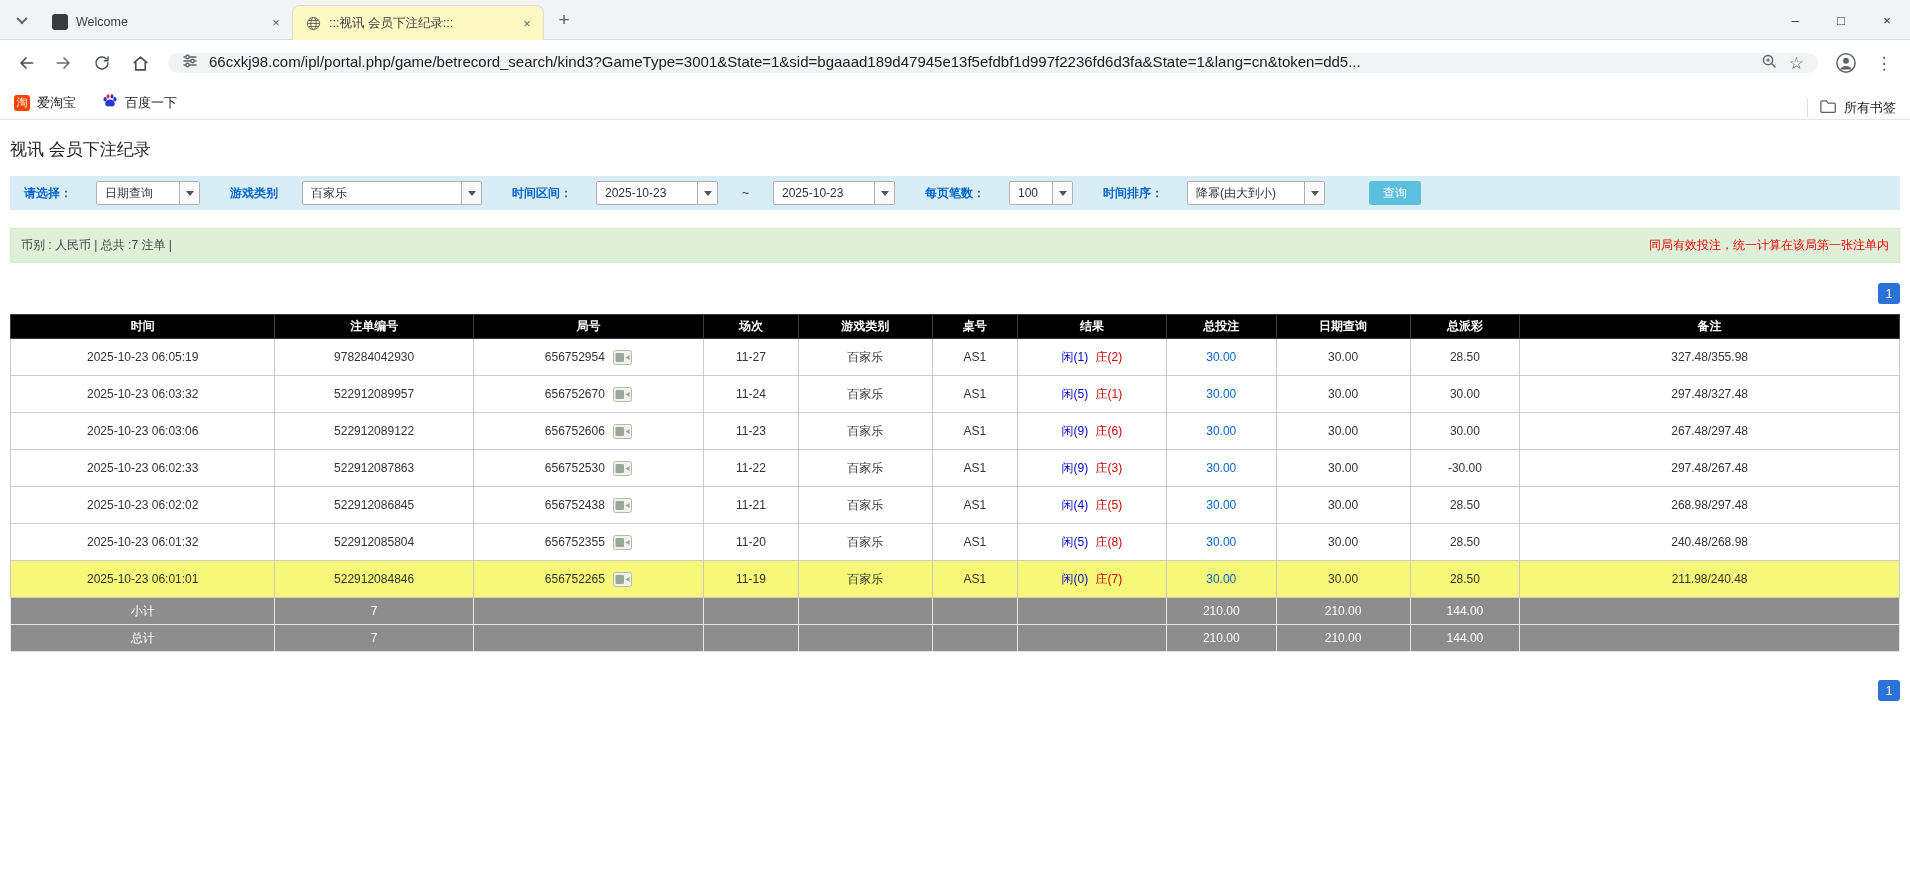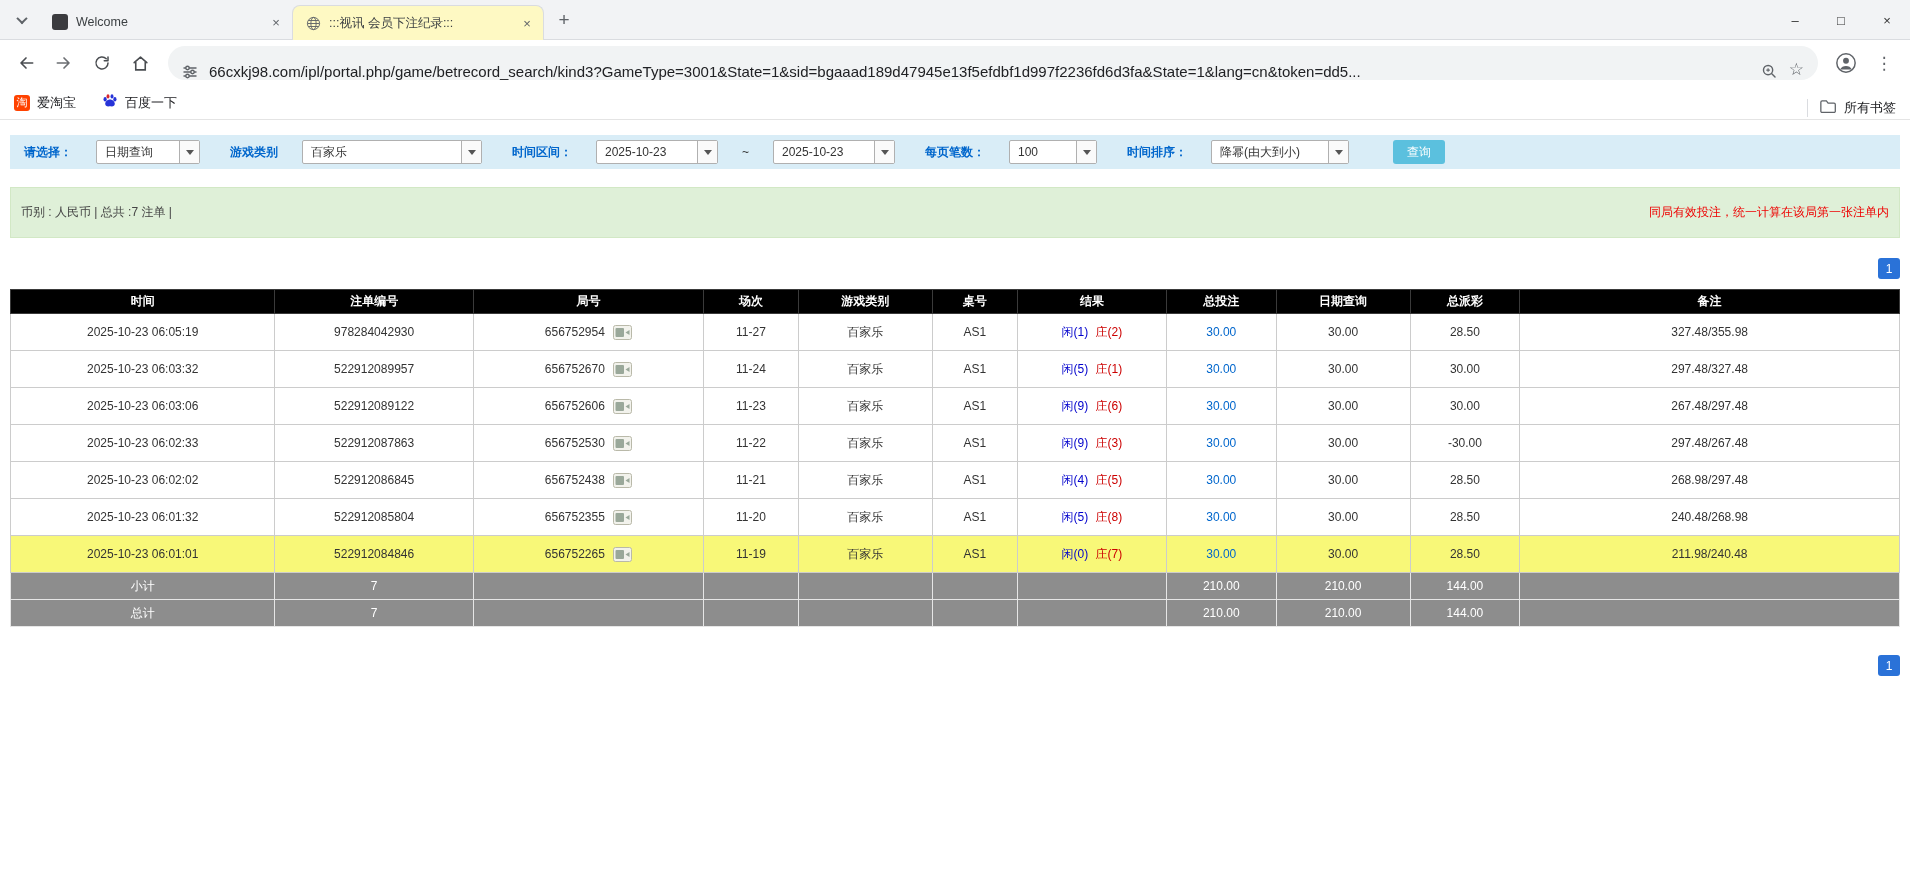--- a/index.html
+++ b/index.html
@@ -16,21 +16,21 @@
   .tab-title { flex:1; white-space:nowrap; overflow:hidden; text-overflow:ellipsis; }
   .tab-close { width:16px; height:16px; border-radius:50%; display:flex; align-items:center; justify-content:center; font-size:13px; color:#5f6368; cursor:pointer; flex:none; }
   .favicon { width:16px; height:16px; flex:none; display:flex; align-items:center; justify-content:center; }
   .favicon-dark { background:#3b3b3f; border-radius:3px; }
   .newtab-btn { align-self:center; width:28px; height:28px; margin-left:6px; border:none; background:transparent; font-size:19px; color:#5f6368; cursor:pointer; }
   .win-controls { position:absolute; right:0; top:0; height:40px; display:flex; align-items:stretch; z-index:5; }
   .win-btn { width:46px; border:none; background:transparent; font-size:13px; color:#333; cursor:pointer; display:flex; align-items:center; justify-content:center; }
 
   .toolbar { height:46px; background:#fff; display:flex; align-items:center; padding:0 10px; gap:6px; }
   .nav-btn { width:32px; height:32px; border:none; background:transparent; border-radius:50%; display:flex; align-items:center; justify-content:center; cursor:pointer; flex:none; }
-  .omnibox { flex:1; height:34px; background:#f1f3f4; border-radius:17px; display:flex; align-items:flex-end; gap:11px; padding:0 14px; margin:0 6px; min-width:0; }
+  .omnibox { flex:1; height:20px; background:#f1f3f4; border-radius:17px; display:flex; align-items:flex-start; gap:11px; padding:0 14px; margin:0 6px; min-width:0; }
   .url-text { flex:1; font-size:15px; color:#202124; white-space:nowrap; overflow:hidden; }
   .omni-icon { flex:none; display:flex; align-items:center; justify-content:center; cursor:pointer; }
   .star-glyph { font-size:17px; color:#5f6368; }
   .avatar-btn, .menu-btn { width:32px; height:32px; border:none; background:transparent; display:flex; align-items:center; justify-content:center; cursor:pointer; flex:none; }
   .menu-glyph { font-size:17px; color:#5f6368; }
 
   .bookmarks { height:34px; background:#fff; border-bottom:1px solid #e4e4e4; display:flex; align-items:center; padding:0 14px; gap:26px; font-size:13px; color:#202124; }
   .bm-item { display:flex; align-items:center; gap:7px; cursor:pointer; white-space:nowrap; }
   .bm-right { margin-left:auto; display:flex; align-items:center; gap:12px;margin-top:10px; }
   .bm-divider { width:1px; height:18px; background:#dadce0; }
@@ -42,21 +42,21 @@
 
   .filterbar { margin-top:15px; background:#d9edf7; padding:5px 8px; display:flex; align-items:center; gap:24px; font-size:12px; }
   .f-label { color:#0066cc; font-weight:bold; white-space:nowrap; margin-left:6px; }
   .combo { display:flex; align-items:stretch; height:24px; background:#fff; border:1px solid #b0b0b0; border-radius:2px; cursor:pointer; flex:none; }
   .combo-val { display:flex; align-items:center; padding:0 8px; color:#333; flex:1; white-space:nowrap; overflow:hidden; }
   .combo-arrow { width:20px; border-left:1px solid #b0b0b0; display:flex; align-items:center; justify-content:center; background:#fafafa; }
   .tri-down { width:0; height:0; border-left:4px solid transparent; border-right:4px solid transparent; border-top:5px solid #555; }
   .tilde { color:#333; }
   .search-btn { height:24px; padding:0 14px; margin-left:20px; border:none; border-radius:3px; background:#5bc0de; color:#fff; font-size:12px; cursor:pointer; }
 
-  .summary { margin-top:18px; background:#dff0d8; border:1px solid #d2e8c5; padding:16px 10px; display:flex; justify-content:space-between; align-items:center; font-size:12px; color:#444; }
+  .summary { margin-top:18px; background:#dff0d8; border:1px solid #d2e8c5; padding:8px 10px; display:flex; justify-content:space-between; align-items:center; font-size:12px; color:#444; }
   .summary-right { color:#ee0000; }
 
   .pager { display:flex; justify-content:flex-end; margin-top:20px; }
   .pager.bottom { margin-top:28px; }
   .page-btn { min-width:22px; height:21px; padding:0 5px; background:#2a72d8; color:#fff; font-size:12px; display:flex; align-items:center; justify-content:center; border-radius:3px; cursor:pointer; }
 
   table.bet-table { width:100%; margin-top:10px; border-collapse:collapse; table-layout:fixed; font-size:12px; text-align:center; }
   .bet-table thead th { background:#000; color:#fff; font-weight:bold; height:24px; border:1px solid #3a3a3a; }
   .bet-table tbody td { background:#fff; color:#333; height:37px; border:1px solid #ccc; overflow:hidden; }
   .bet-table tr.highlighted td { background:#f8f878; }
@@ -189,20 +189,21 @@
         <svg width="17" height="15" viewBox="0 0 20 17">
             <path d="M1 3.5A1.5 1.5 0 0 1 2.5 2h5l2 2.5h7A1.5 1.5 0 0 1 18 6v8a1.5 1.5 0 0 1-1.5 1.5h-14A1.5 1.5 0 0 1 1 14z" fill="none" stroke="#5f6368" stroke-width="1.5"></path>
           </svg>
       </span>
       <span>所有书签</span>
     </div>
   </div>
 </div>
 
 <div class="content">
+  <h1 class="page-title">视讯 会员下注纪录</h1>
 
   <div class="filterbar">
     <span class="f-label">请选择：</span>
     <div class="combo" style="width:104px">
       <span class="combo-val">日期查询</span>
       <span class="combo-arrow">
           <span class="tri-down"></span>
         </span>
     </div>
 
@@ -223,21 +224,21 @@
     </div>
     <span class="tilde">~</span>
     <div class="combo" style="width:122px">
       <span class="combo-val">2025-10-23</span>
       <span class="combo-arrow">
           <span class="tri-down"></span>
         </span>
     </div>
 
     <span class="f-label">每页笔数：</span>
-    <div class="combo" style="width:88px">
+    <div class="combo" style="width:64px">
       <span class="combo-val">100</span>
       <span class="combo-arrow">
           <span class="tri-down"></span>
         </span>
     </div>
 
     <span class="f-label">时间排序：</span>
     <div class="combo" style="width:138px">
       <span class="combo-val">降幂(由大到小)</span>
       <span class="combo-arrow">

